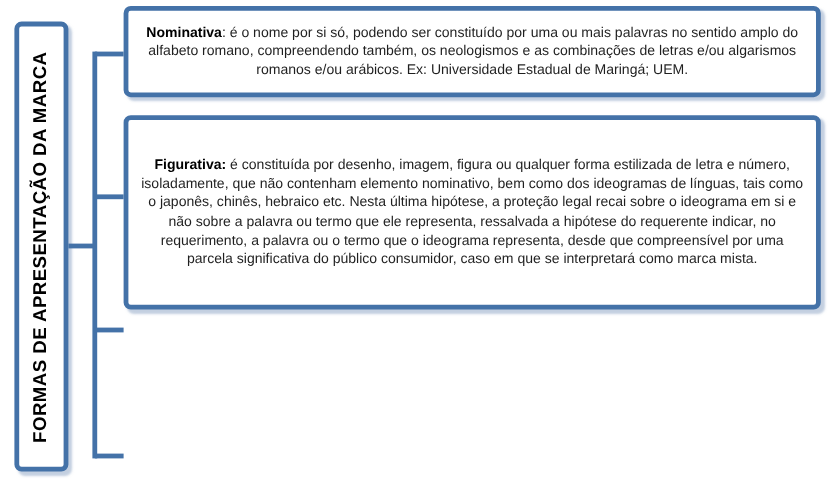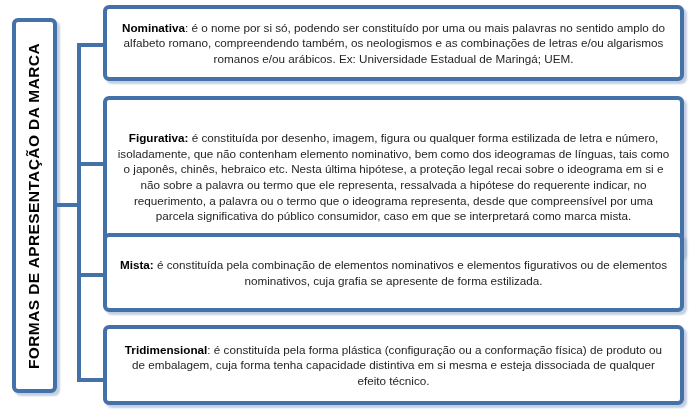--- a/index.html
+++ b/index.html
@@ -67,21 +67,15 @@
   <div class="connector branch b4"></div>
 
   <div class="node n1">
     <p class="node-text"><b>Nominativa</b><span>: é o nome por si só, podendo ser constituído por uma ou mais palavras no sentido amplo do alfabeto romano, compreendendo também, os neologismos e as combinações de letras e/ou algarismos romanos e/ou arábicos. Ex: Universidade Estadual de Maringá; UEM.</span></p>
   </div>
 
   <div class="node n2">
     <p class="node-text"><b>Figurativa:</b><span> é constituída por desenho, imagem, figura ou qualquer forma estilizada de letra e número, isoladamente, que não contenham elemento nominativo, bem como dos ideogramas de línguas, tais como o japonês, chinês, hebraico etc. Nesta última hipótese, a proteção legal recai sobre o ideograma em si e não sobre a palavra ou termo que ele representa, ressalvada a hipótese do requerente indicar, no requerimento, a palavra ou o termo que o ideograma representa, desde que compreensível por uma parcela significativa do público consumidor, caso em que se interpretará como marca mista.</span></p>
   </div>
 
-  <div class="node n3">
-    <p class="node-text"><b>Mista:</b><span> é constituída pela combinação de elementos nominativos e elementos figurativos ou de elementos nominativos, cuja grafia se apresente de forma estilizada.</span></p>
-  </div>
 
-  <div class="node n4">
-    <p class="node-text"><b>Tridimensional</b><span>: é constituída pela forma plástica (configuração ou a conformação física) de produto ou de embalagem, cuja forma tenha capacidade distintiva em si mesma e esteja dissociada de qualquer efeito técnico.</span></p>
-  </div>
 
 </div>
 
 </body></html>

